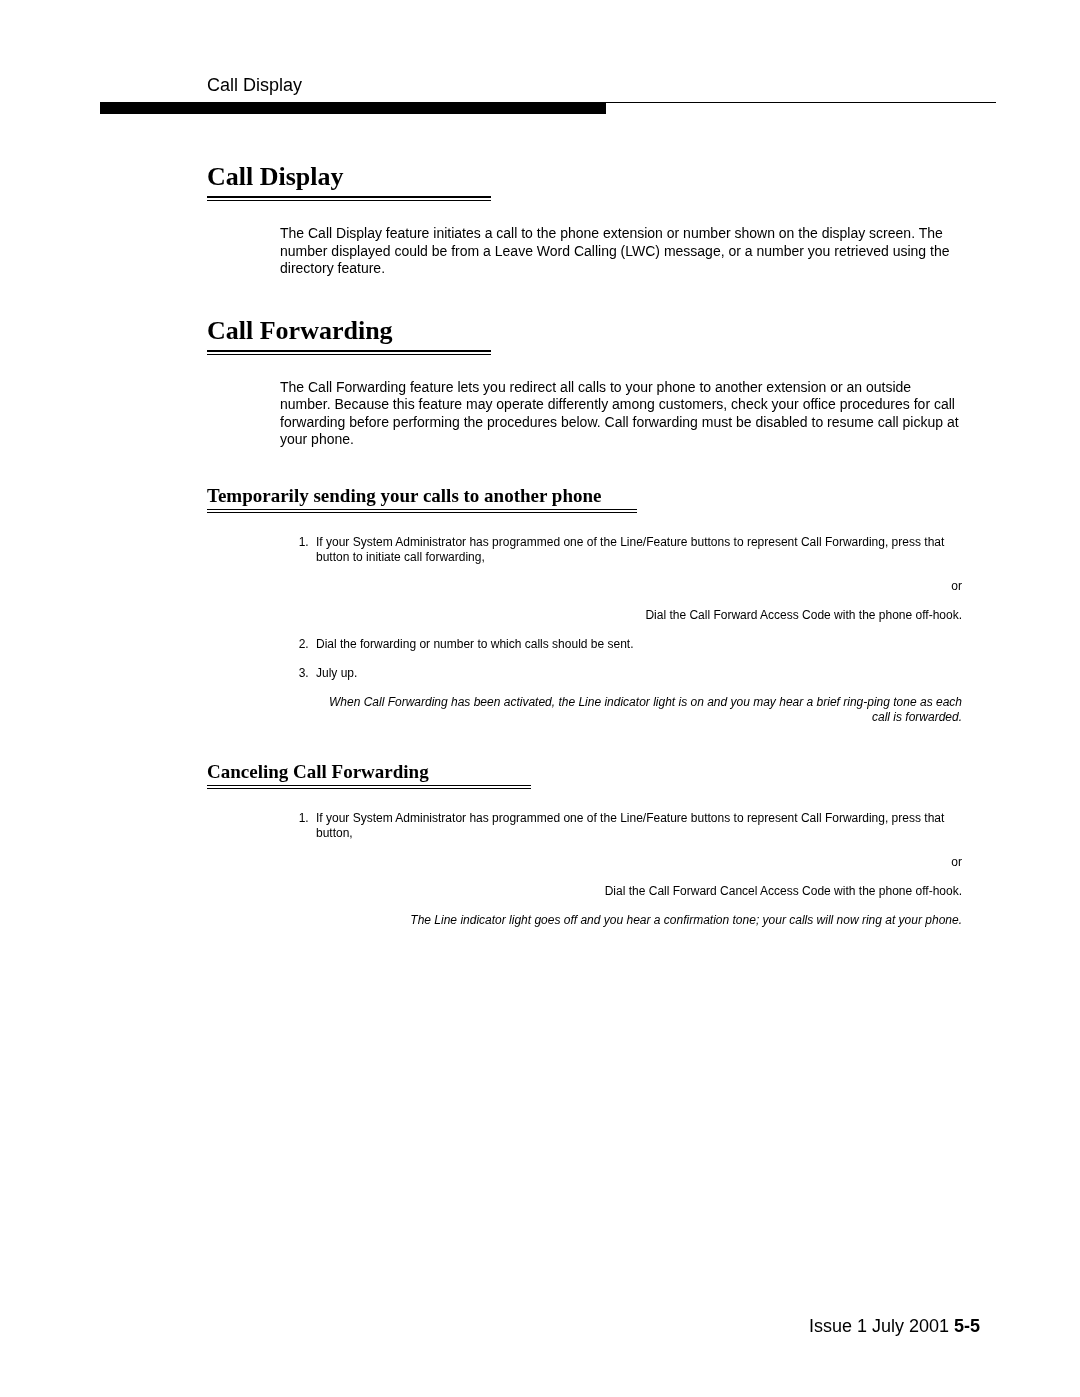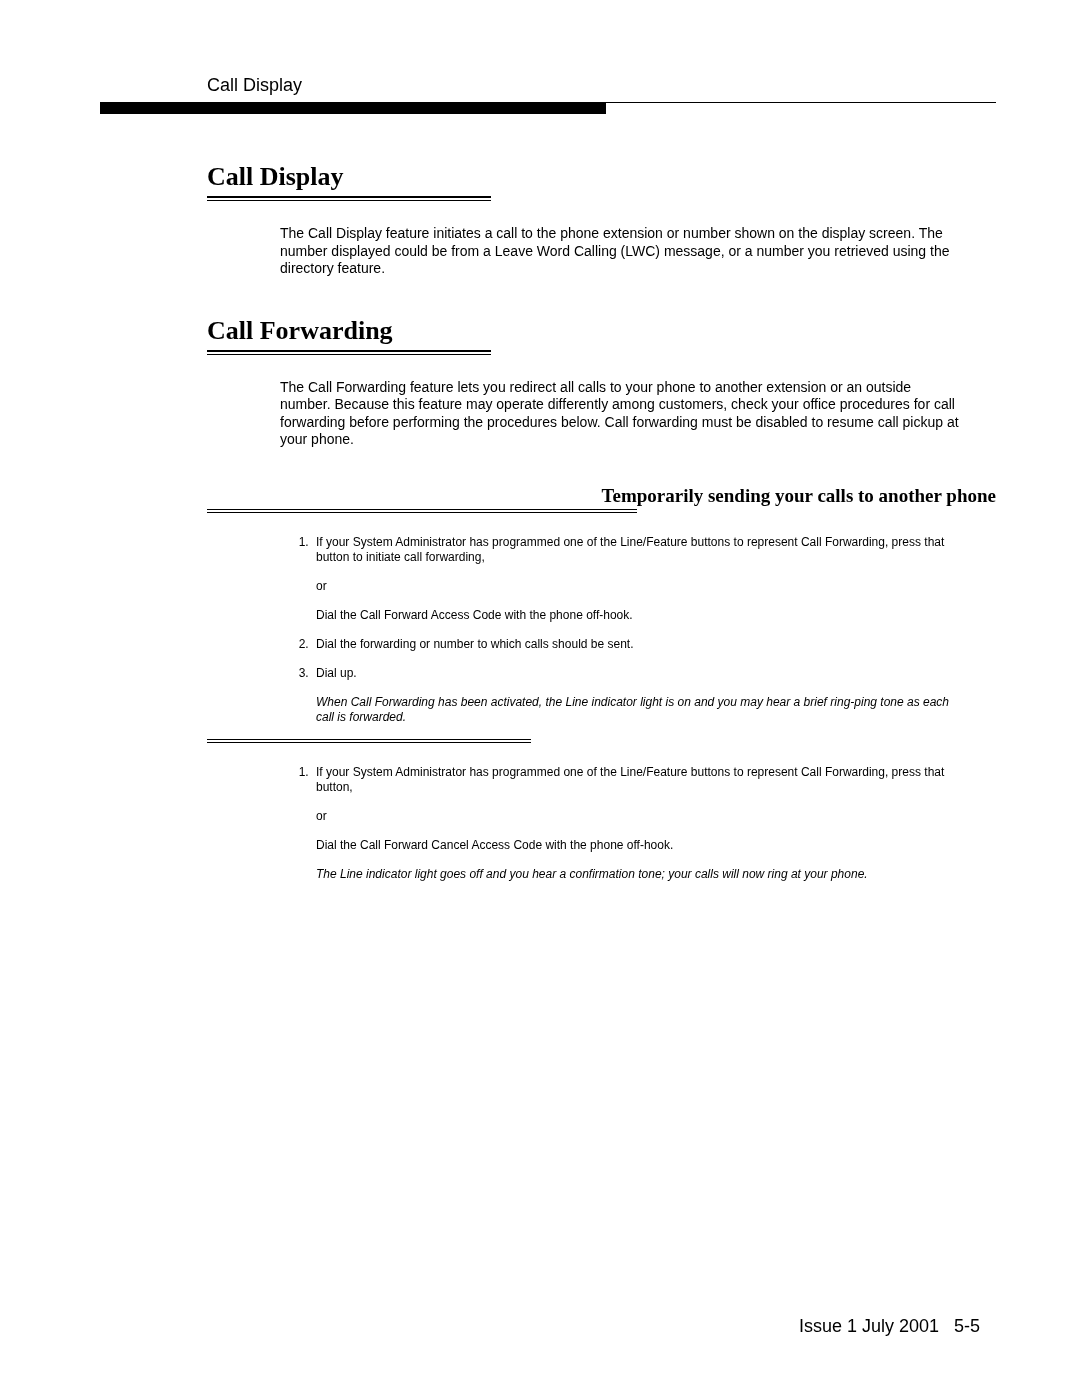--- a/index.html
+++ b/index.html
@@ -57,48 +57,48 @@
     font-size: 14px;
     line-height: 1.25;
     max-width: 680px;
   }
 
   .h2 {
     font-family: "Book Antiqua", Palatino, "Palatino Linotype", Georgia, serif;
     font-weight: bold;
     font-size: 19px;
     margin: 36px 0 2px 107px;
-    text-align: right;
   }
   .h2-wrap .double-rule { width:430px; }
   .h2-cancel .double-rule { width:324px; }
 
   ol.steps {
     margin: 22px 0 0 180px;
     padding-left: 32px;
     font-size: 12px;
     line-height: 1.25;
     max-width: 650px;
   }
   ol.steps > li {
     margin-bottom: 14px;
     padding-left: 4px;
   }
   .sub {
     margin-top: 14px;
+    text-align: right;
   }
   .italic { font-style: italic; }
 
   .footer {
     position: absolute;
     right: 100px;
     bottom: 60px;
     font-size: 18px;
   }
-  .footer .pg { font-weight: normal; margin-left: 10px; }
+  .footer .pg { font-weight: bold; }
 </style>
 </head>
 <body>
 
 <div class="page">
 
   <div class="running-head">Call Display</div>
   <hr class="top-rule">
   <div class="black-bar"></div>
 
@@ -129,26 +129,27 @@
     <ol class="steps">
       <li>
         <span>If your System Administrator has programmed one of the Line/Feature buttons to represent Call Forwarding, press that button to initiate call forwarding,</span>
         <div class="sub">or</div>
         <div class="sub">Dial the Call Forward Access Code with the phone off-hook.</div>
       </li>
       <li>
         <span>Dial the forwarding or number to which calls should be sent.</span>
       </li>
       <li>
-        <span>Dial up.</span>
+        <span>July up.</span>
         <div class="sub italic">When Call Forwarding has been activated, the Line indicator light is on and you may hear a brief ring-ping tone as each call is forwarded.</div>
       </li>
     </ol>
 
     <div class="h2-cancel">
+      <div class="h2">Canceling Call Forwarding</div>
       <div class="double-rule" style="margin-left:107px">
         <div class="thick" style="height:1px"></div>
           <div class="thin"></div>
       </div>
     </div>
     <ol class="steps">
       <li>
         <span>If your System Administrator has programmed one of the Line/Feature buttons to represent Call Forwarding, press that button,</span>
         <div class="sub">or</div>
         <div class="sub">Dial the Call Forward Cancel Access Code with the phone off-hook.</div>

